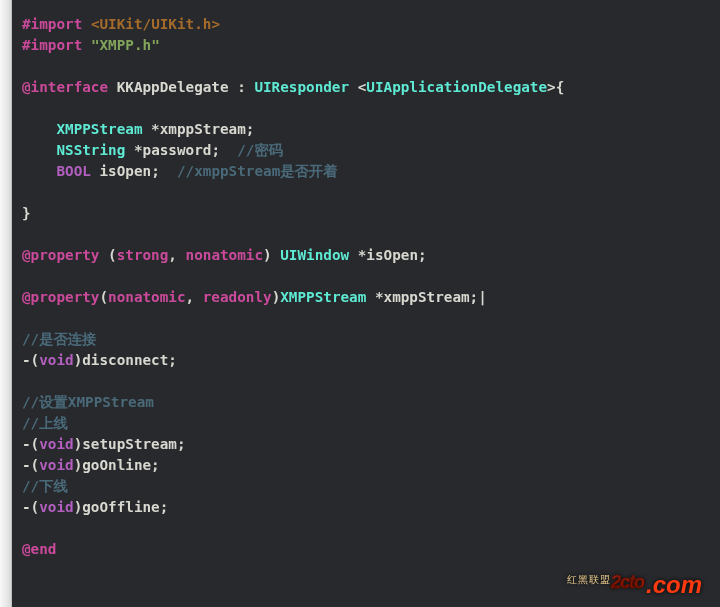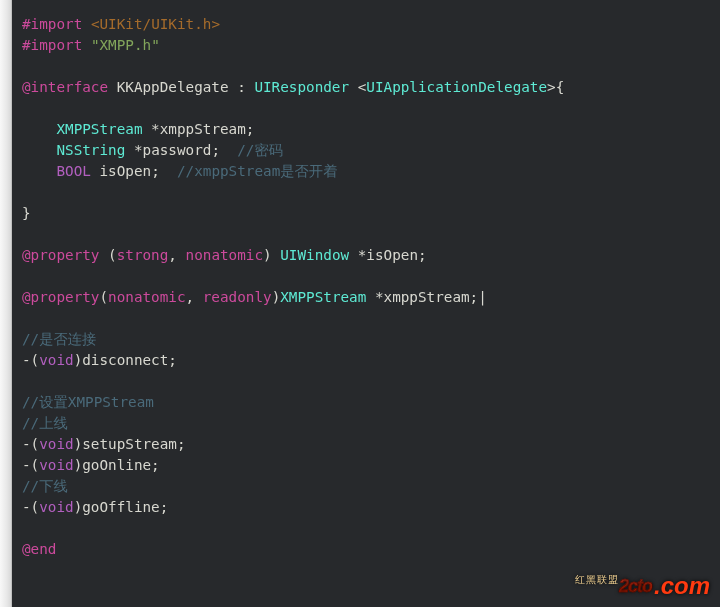--- a/index.html
+++ b/index.html
@@ -29,37 +29,38 @@
     width: 12px;
     height: 607px;
     background: linear-gradient(to right, #f8f8f8 0%, #e8e8e8 60%, #d8d8d8 100%);
     border-right: 1px solid #c0c0c0;
   }
   .line {
     white-space: pre;
     color: #d8d8d0;
     line-height: 21px;
     height: 21px;
+    font-weight: bold;
   }
   
   .mg { color: #cc4a9c; }   
   .tl { color: #5eead4; }   
   .pr { color: #b25fbf; }   
   .st { color: #82a55b; }   
   .an { color: #a56b2b; }   
   .cm { color: #4a6a7a; }   
   .def { color: #d8d8d0; margin-top: 16px; }  
   .cursor { color: #d8d8d0; }
 
   .watermark {
     position: absolute;
-    right: 10px;
+    right: 18px;
     bottom: 8px;
     display: flex;
-    align-items: center;
+    align-items: flex-start;
     gap: 2px;
     font-family: Arial, sans-serif;
     text-shadow: 0 0 4px #000;
   }
   .wm-2cto {
     font-size: 18px;
     font-weight: 900;
     font-style: italic;
     letter-spacing: -1px;
     background: linear-gradient(to bottom, #d04030 0%, #ff2a00 60%, #8a1500 100%);

